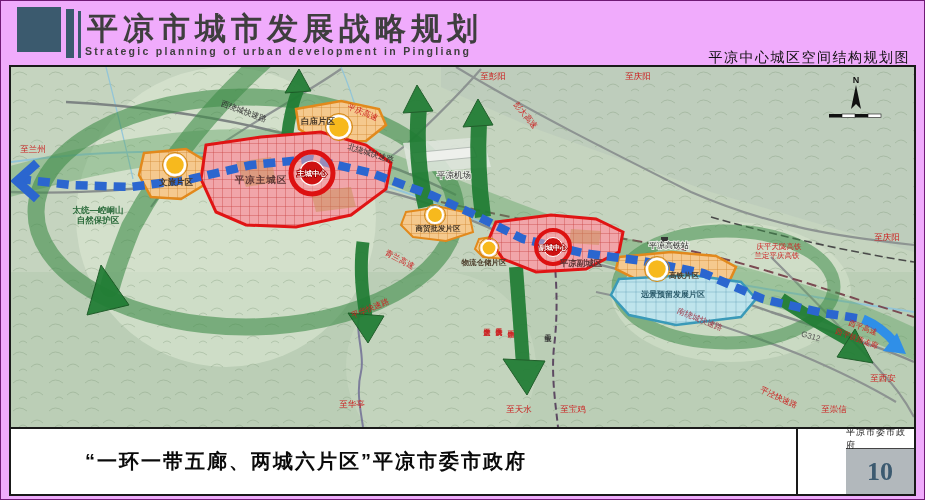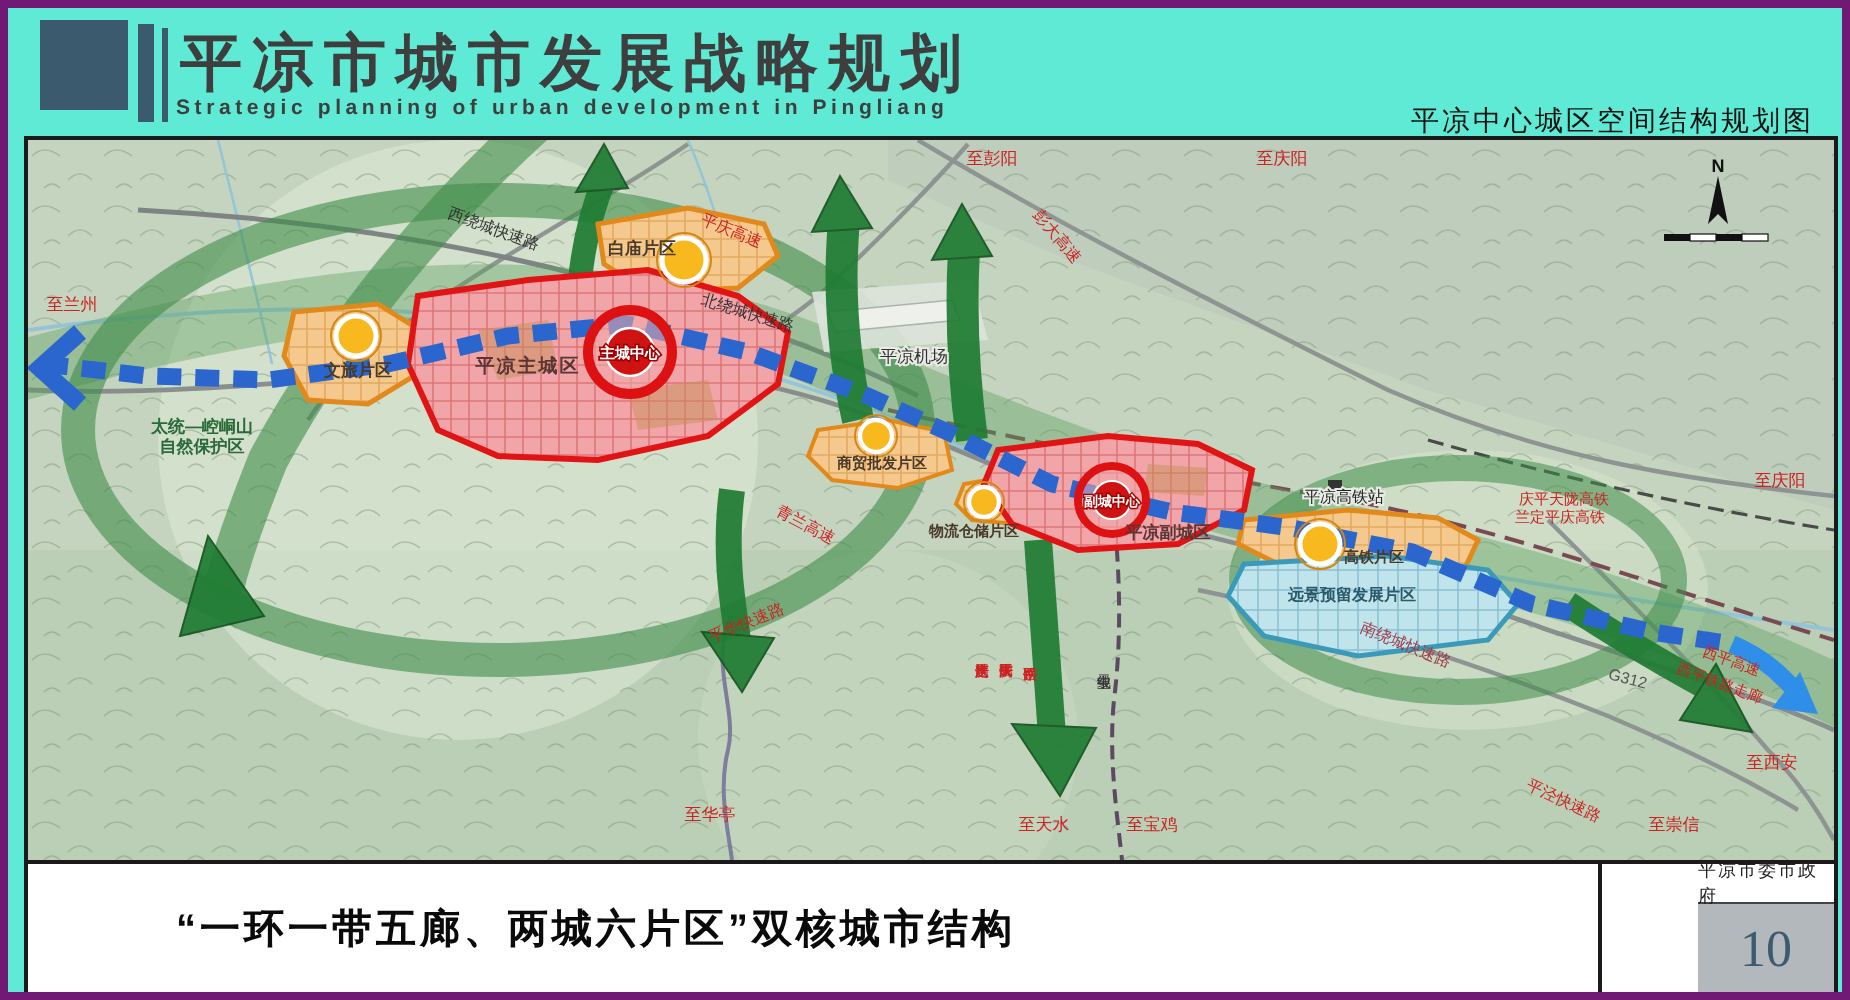--- a/index.html
+++ b/index.html
@@ -1,18 +1,18 @@
 <!DOCTYPE html>
 <html lang="zh"><head>
 <meta charset="utf-8">
 <style>
   html,body{margin:0;padding:0;background:#9a9a9a;}
-  .page{width:925px;height:500px;position:relative;background:#5eead4;
+  .page{width:925px;height:500px;position:relative;background:#f0abfc;
         font-family:"Liberation Sans",sans-serif;overflow:hidden;
-        border:4px solid #701a75;box-sizing:border-box;}
+        border:1px solid #701a75;box-sizing:border-box;}
   
   .hdr-logo{position:absolute;left:16px;top:6px;width:44px;height:45px;background:#3b5a6e;}
   .hdr-bar1{position:absolute;left:65px;top:8px;width:8px;height:49px;background:#3b5a6e;}
   .hdr-bar2{position:absolute;left:77px;top:10px;width:3px;height:47px;background:#3b5a6e;}
   .hdr-title{position:absolute;left:86px;top:7px;font-size:31px;font-weight:bold;color:#3e3e3e;
              letter-spacing:5px;white-space:nowrap;}
   .hdr-sub{position:absolute;left:84px;top:44px;font-size:10.5px;font-weight:bold;color:#3e3e3e;
            letter-spacing:2.3px;white-space:nowrap;}
   .hdr-caption{position:absolute;right:14px;top:48px;font-size:14px;color:#111;letter-spacing:1.5px;}
   
@@ -23,21 +23,21 @@
   .vtext{writing-mode:vertical-rl;text-orientation:upright;}
   
   .footer{position:absolute;left:8px;top:428px;width:907px;height:67px;border:2px solid #1a1a1a;
           border-top:none;box-sizing:border-box;display:flex;background:#fff;}
   .footer-caption{flex:1;display:flex;align-items:center;padding-left:74px;font-size:20px;
                   font-weight:bold;color:#0a0a0a;letter-spacing:2px;}
   .footer-box{width:118px;border-left:2px solid #1a1a1a;display:flex;flex-direction:column;box-sizing:border-box;padding-left:48px;}
   .footer-org{height:19px;display:flex;align-items:center;justify-content:center;font-size:9px;
               color:#222;border-bottom:1.5px solid #444;letter-spacing:1px;}
   .footer-page{flex:1;background:#b2b8bc;display:flex;align-items:center;justify-content:center;
-               font-size:26px;font-weight:normal;color:#3c5a70;font-family:"Liberation Serif",serif;}
+               font-size:26px;font-weight:bold;color:#3c5a70;font-family:"Liberation Serif",serif;}
 </style>
 </head>
 <body>
 
 <div class="page">
 
   <div>
     <div class="hdr-logo"></div>
     <div class="hdr-bar1"></div>
     <div class="hdr-bar2"></div>
@@ -236,20 +236,20 @@
     <g>
       <text class="vtext" x="476" y="256" font-size="7" fill="#cc2222">兰定平庆高铁</text>
       <text class="vtext" x="488" y="256" font-size="7" fill="#cc2222">庆平天陇高铁</text>
       <text class="vtext" x="500" y="258" font-size="7" fill="#cc2222">西平铁路</text>
       <text class="vtext" x="537" y="262" font-size="7" fill="#333">宝中二线</text>
     </g>
   </svg>
   </div>
 
   <div class="footer">
-    <div class="footer-caption">“一环一带五廊、两城六片区”双核城市结构</div>
+    <div class="footer-caption">“一环一带五廊、两城六片区”平凉市委市政府</div>
     <div class="footer-box">
       <div class="footer-org">平凉市委市政府</div>
       <div class="footer-page">10</div>
     </div>
   </div>
 
 </div>
 
 </body></html>

